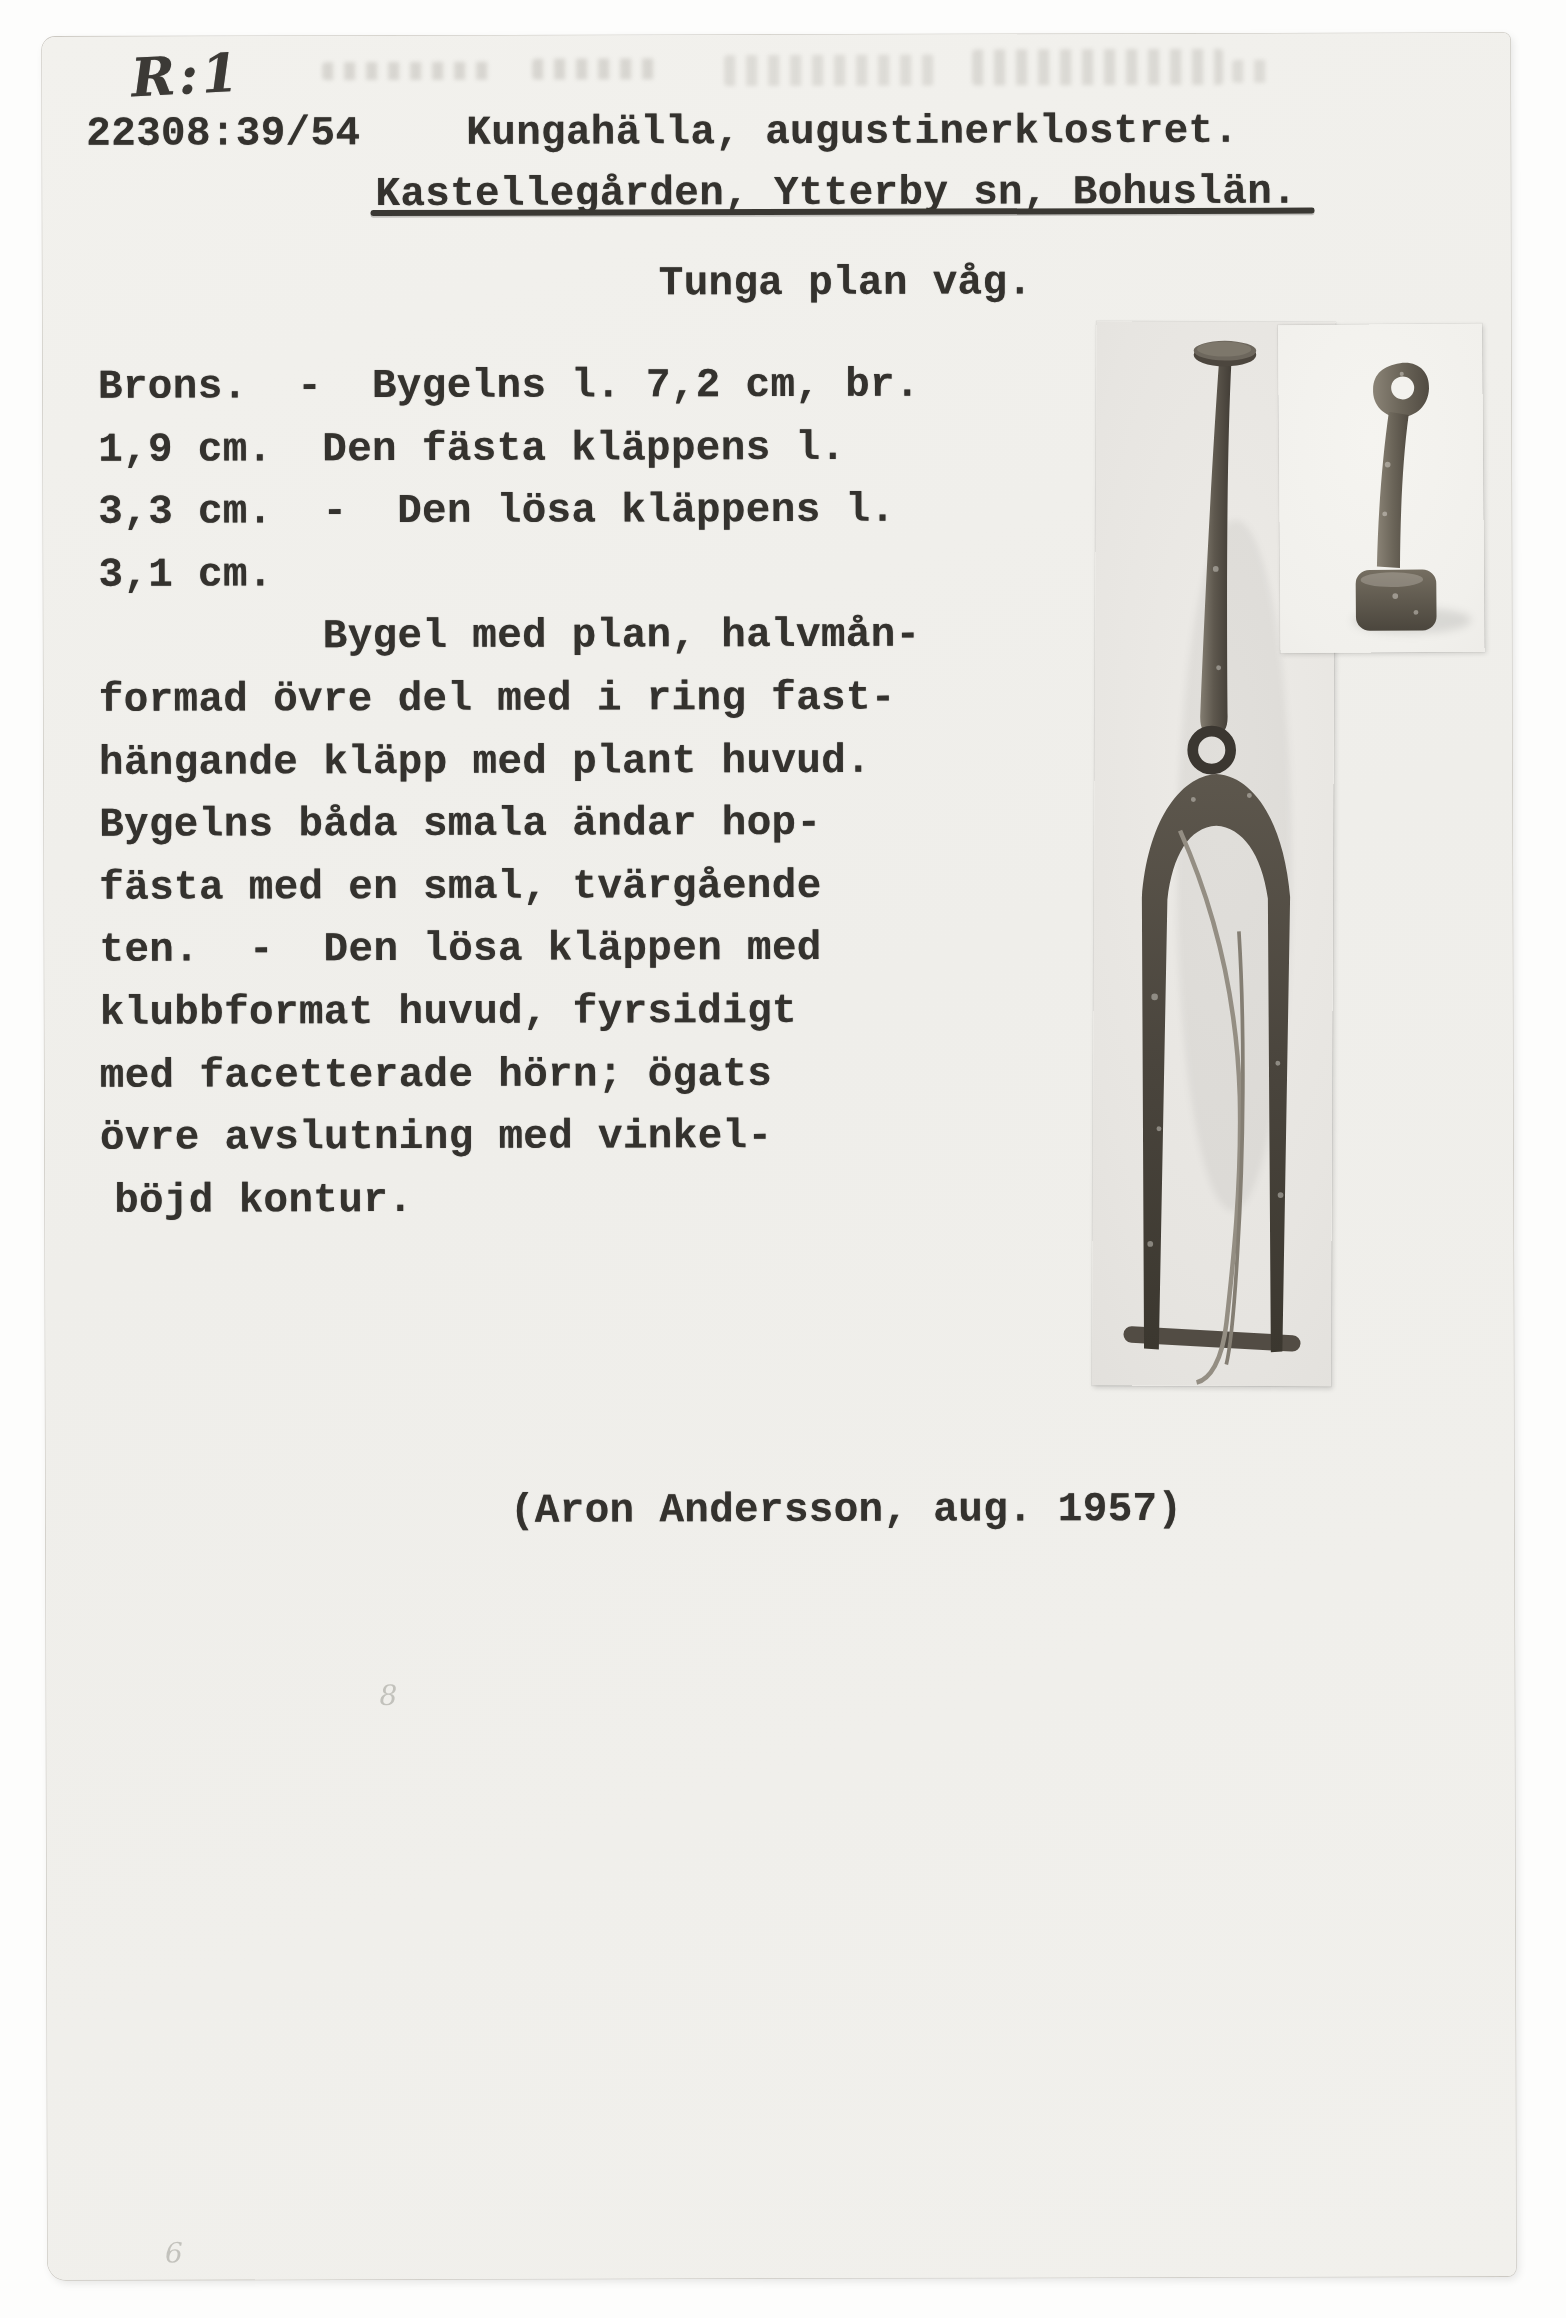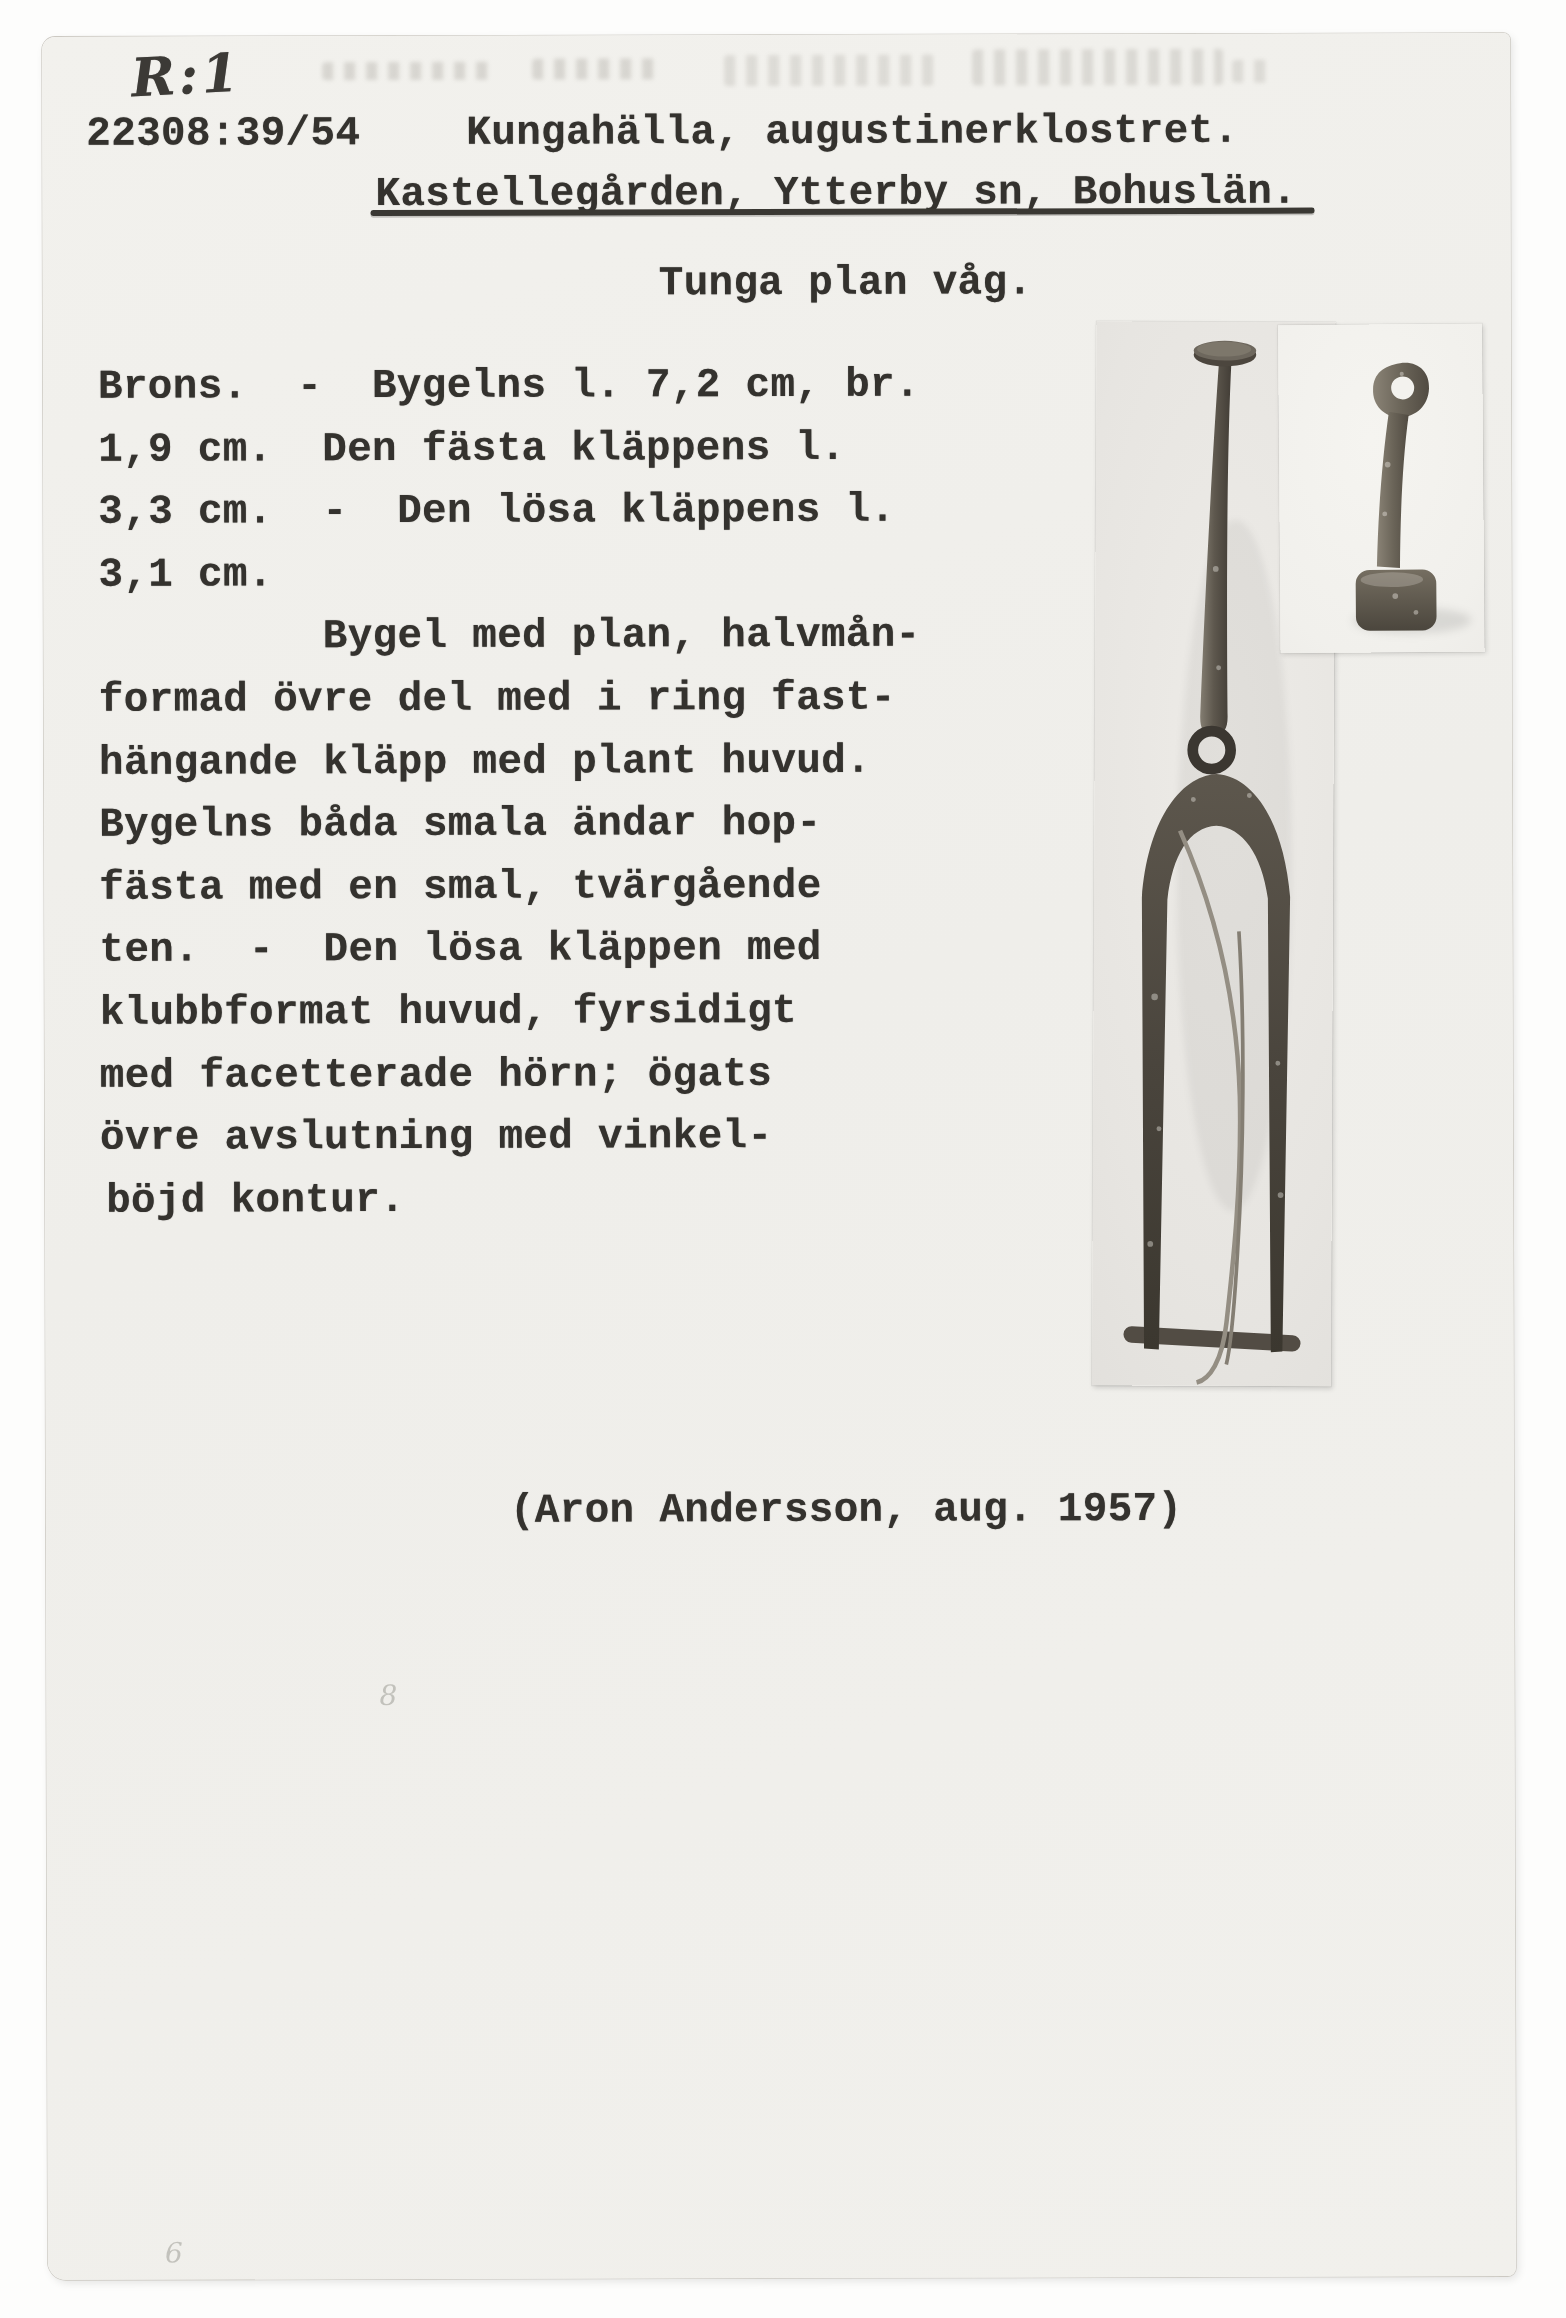--- a/index.html
+++ b/index.html
@@ -90,21 +90,21 @@
   <div class="tw" style="left:55px;top:518px;">3,1 cm.</div>
   <div class="tw" style="left:55px;top:580px;">         Bygel med plan, halvmån-</div>
   <div class="tw" style="left:55px;top:643px;">formad övre del med i ring fast-</div>
   <div class="tw" style="left:55px;top:706px;">hängande kläpp med plant huvud.</div>
   <div class="tw" style="left:55px;top:768px;">Bygelns båda smala ändar hop-</div>
   <div class="tw" style="left:55px;top:831px;">fästa med en smal, tvärgående</div>
   <div class="tw" style="left:55px;top:893px;">ten.  -  Den lösa kläppen med</div>
   <div class="tw" style="left:55px;top:956px;">klubbformat huvud, fyrsidigt</div>
   <div class="tw" style="left:55px;top:1019px;">med facetterade hörn; ögats</div>
   <div class="tw" style="left:55px;top:1081px;">övre avslutning med vinkel-</div>
-  <div class="tw" style="left:61px;top:1144px;">böjd kontur.</div>
+  <div class="tw" style="left:69px;top:1144px;">böjd kontur.</div>
 
   <div class="tw" style="left:464px;top:1455px;">(Aron Andersson, aug. 1957)</div>
 
   <div class="pencil" style="left:333px;top:1643px;">8</div>
   <div class="pencil" style="left:117px;top:2200px;">6</div>
 
   <div class="photo photo-main">
     <svg width="239" height="1064" viewBox="0 0 290 1292">
       <defs>
         <linearGradient id="met1" x1="0" y1="0" x2="1" y2="0">

